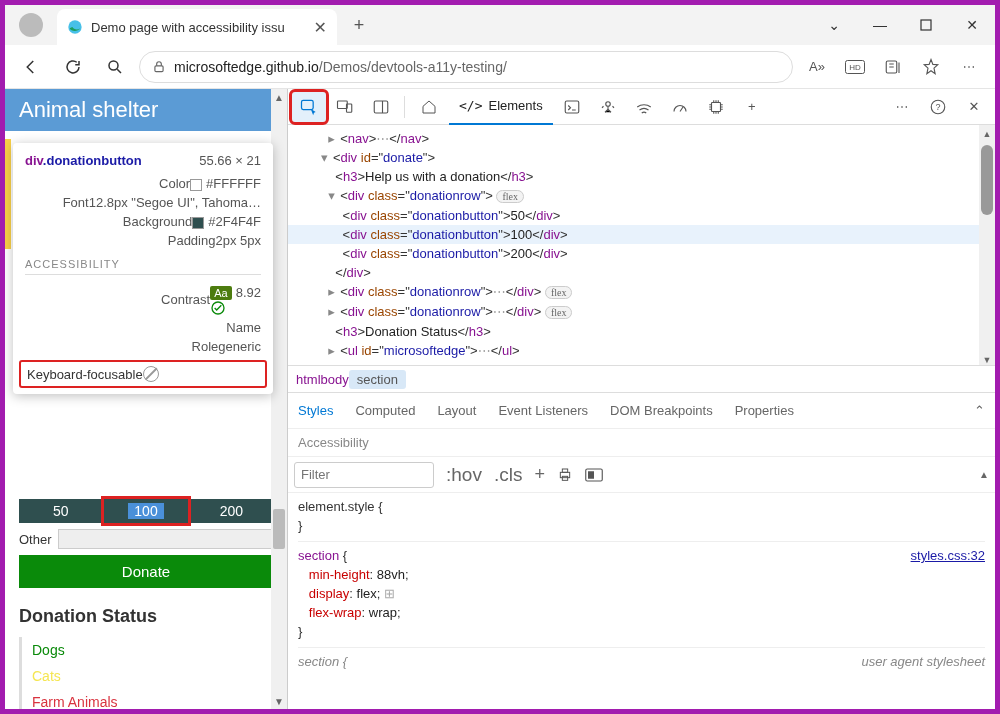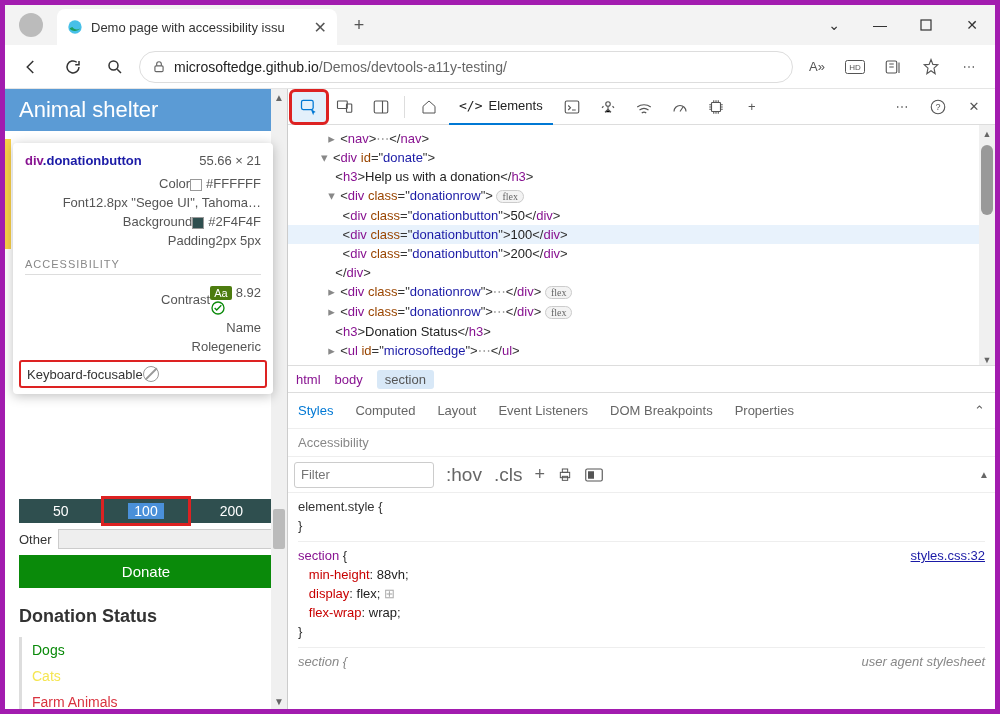--- a/index.html
+++ b/index.html
@@ -60,21 +60,21 @@
 .elements .hl{background:#e8f2fc}
 .elements .tag{color:#881391}
 .elements .attr{color:#994500}
 .elements .val{color:#1a1aa6}
 .elements .txt{color:#222}
 .elements .arrow{color:#888;display:inline-block;width:12px}
 .elements .pill{font-family:"Segoe UI";font-size:10px;background:#f3f3f3;border:1px solid #ccc;border-radius:8px;padding:0 5px;color:#666}
 .elements .ell{color:#888}
 .el-scroll{position:absolute;right:0;top:0;bottom:0;width:16px;background:#f0f0f0}
 .el-scroll .thumb{position:absolute;left:2px;right:2px;top:20px;height:70px;background:#999;border-radius:6px}
-.breadcrumb{height:28px;border-top:1px solid #ddd;border-bottom:1px solid #ddd;display:flex;align-items:center;padding:0 8px;gap:14px;font-size:13px}
+.breadcrumb{height:28px;border-top:1px solid #ddd;border-bottom:1px solid #ddd;display:flex;align-items:center;padding:0 8px;font-size:13px}
 .breadcrumb span{color:#881391}
 .breadcrumb .bc-sel{background:#d8e8f7;padding:2px 8px;border-radius:3px;color:#555}
 .styles-hdr{height:36px;display:flex;align-items:center;padding:0 10px;gap:22px;border-bottom:1px solid #eee;color:#666}
 .styles-hdr .stab.active{color:#0078d4}
 .styles-hdr .chev{margin-left:auto}
 .styles-sub{padding:6px 10px;color:#888;border-bottom:1px solid #eee}
 .styles-tools{height:36px;display:flex;align-items:center;padding:0 6px;gap:12px;border-bottom:1px solid #eee}
 .styles-tools input{width:140px;height:26px;border:1px solid #ccc;border-radius:3px;padding:0 6px;font-size:13px}
 .styles-tools .t{color:#666;font-size:19px}
 .styles-body{flex:1;overflow:auto;font-family:Menlo,Consolas,monospace;font-size:13px;line-height:19px;padding:4px 10px;position:relative}

